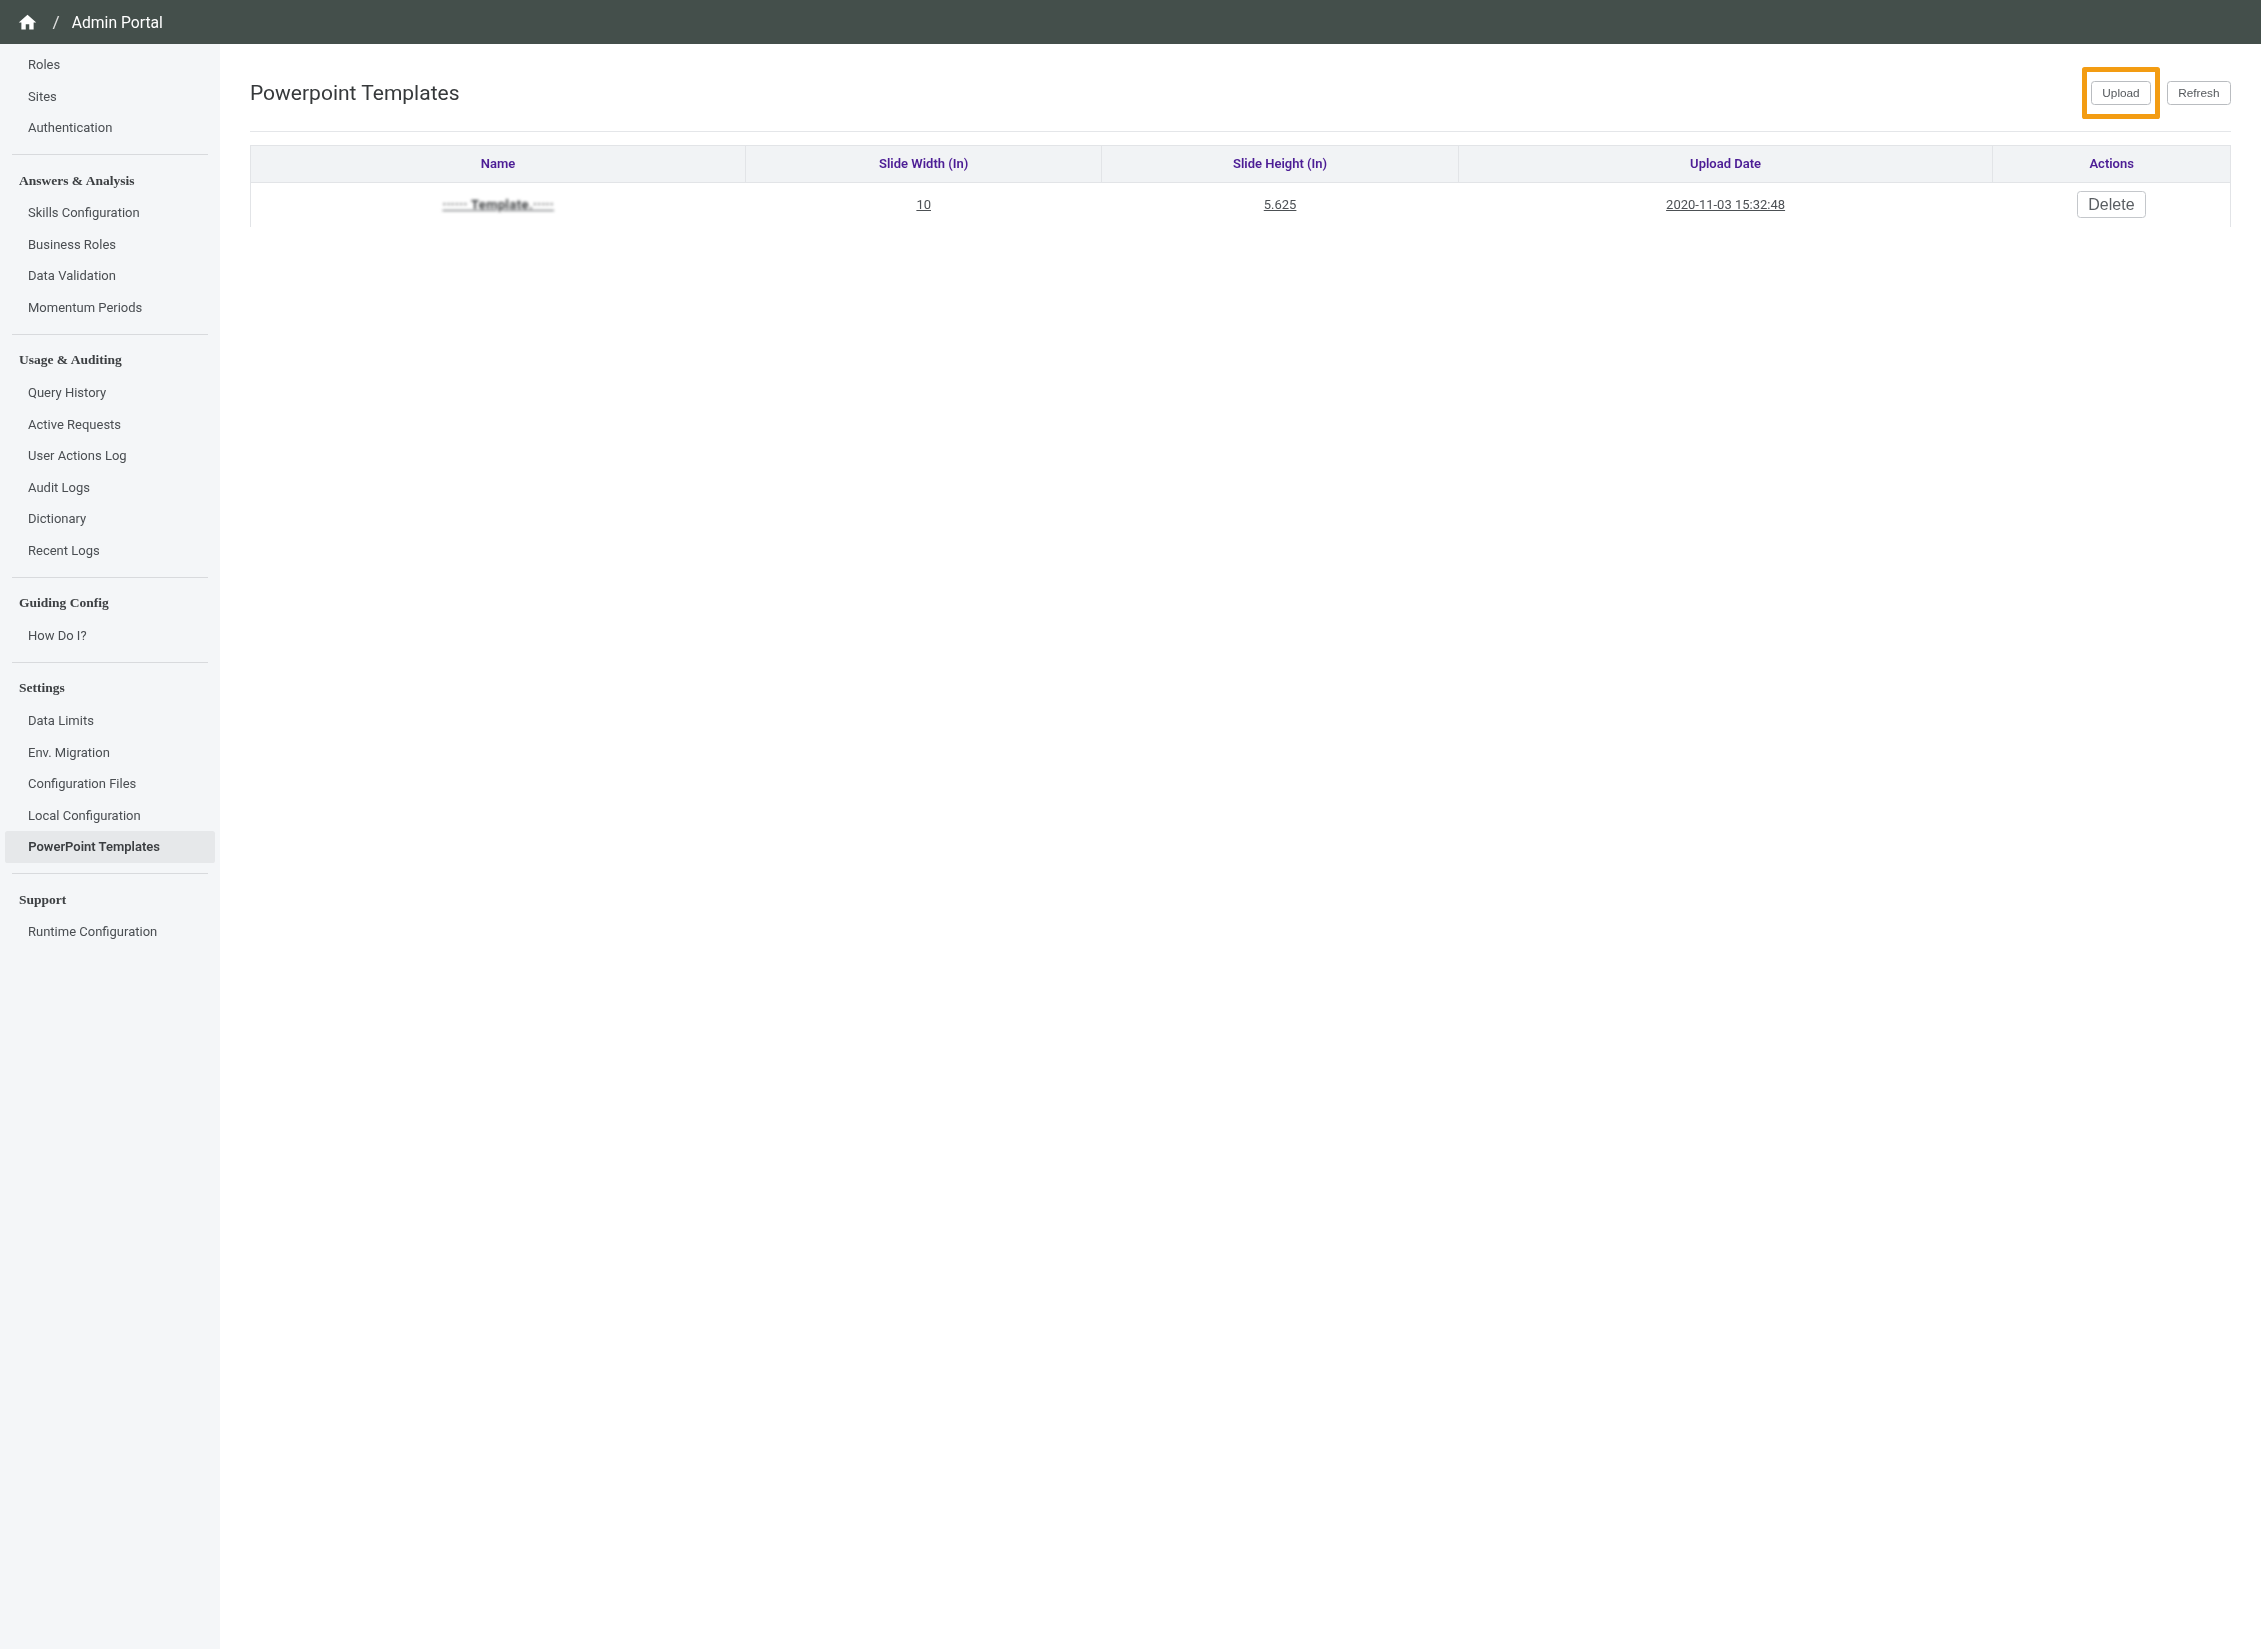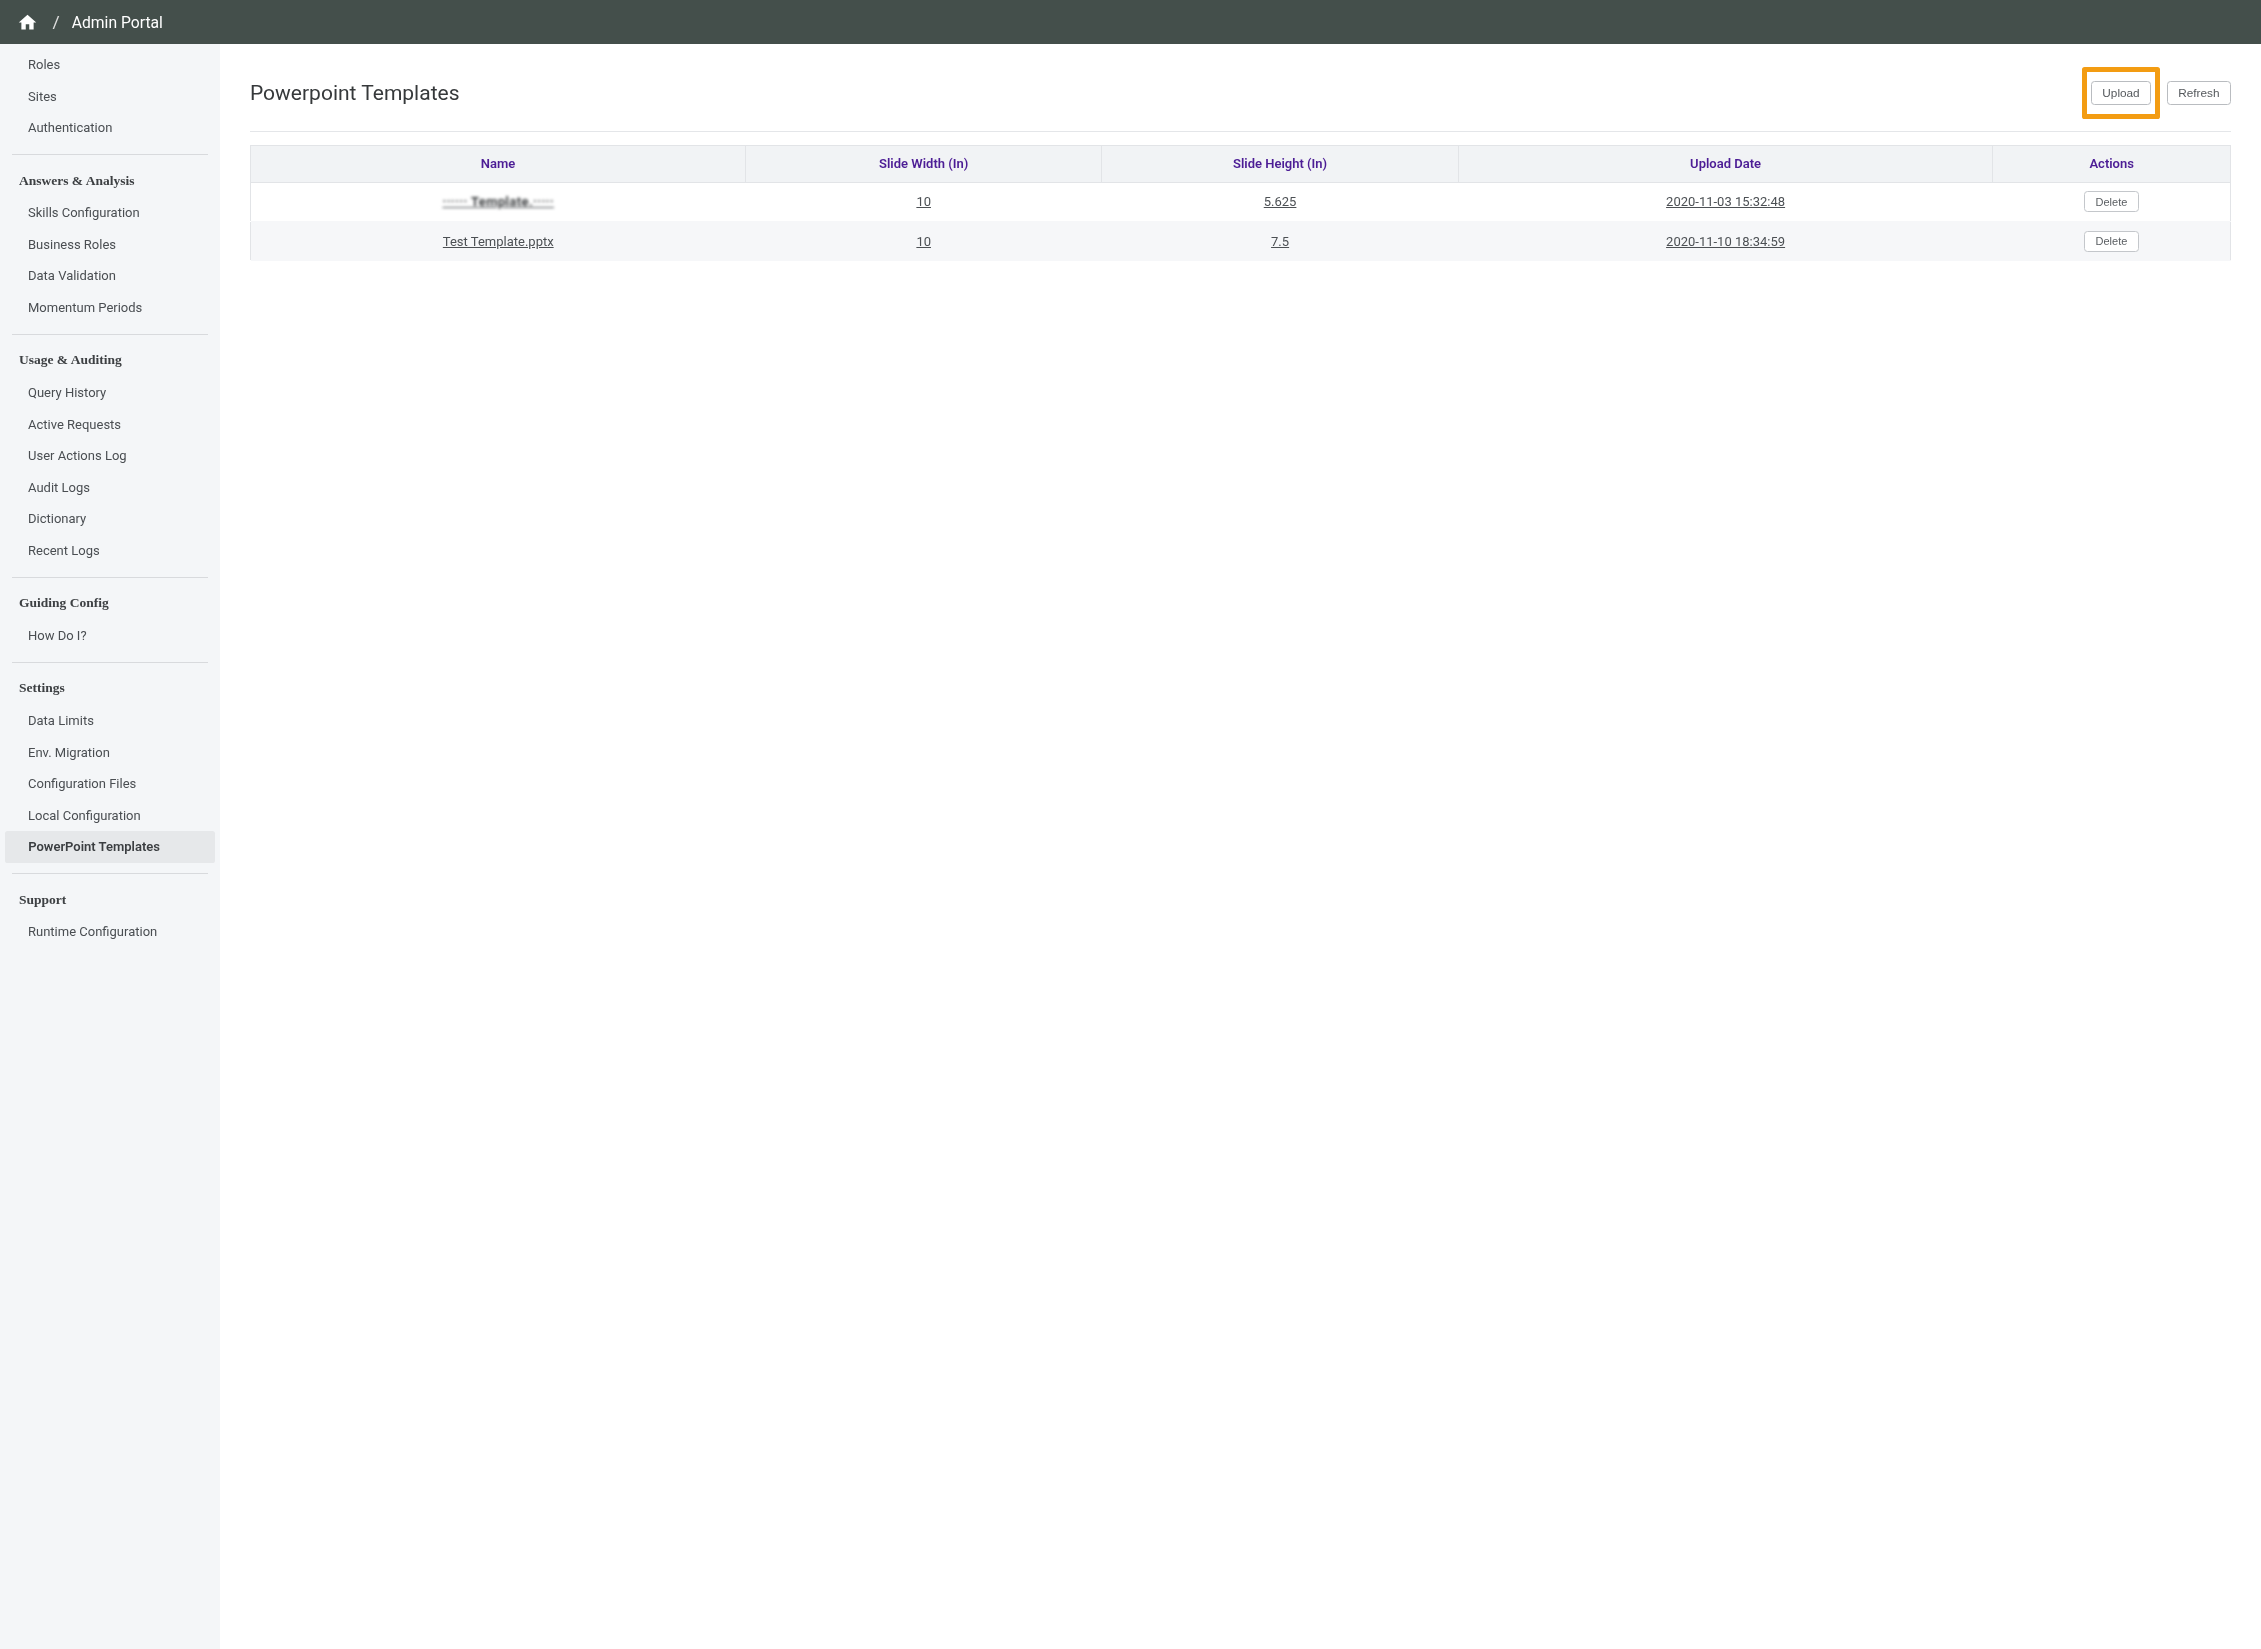--- a/index.html
+++ b/index.html
@@ -136,21 +136,21 @@
     table.data tbody tr:nth-child(even) {
       background: #f6f7f9;
     }
     .cell-name {
       text-align: center;
     }
     .delete-btn {
       border: 0.9px solid #c4c7cb;
       background: #fff;
       color: #5a5e62;
-      font-size: 11px;
+      font-size: 16px;
       padding: 3.5px 10.5px;
       border-radius: 3.5px;
       cursor: pointer;
     }
     .blurred {
       filter: blur(1.7px);
       color: #2b2e30;
       font-weight: 600;
       letter-spacing: 0.4px;
     }
@@ -222,24 +222,17 @@
         </tr>
       </thead>
       <tbody id="table-body">
           <tr>
             <td class="cell-name"><span class="blurred">······ Template.·····</span></td>
             <td>10</td>
             <td>5.625</td>
             <td>2020-11-03 15:32:48</td>
             <td><button class="delete-btn">Delete</button></td>
           </tr>
-          <tr>
-            <td class="cell-name"><span>Test Template.pptx</span></td>
-            <td>10</td>
-            <td>7.5</td>
-            <td>2020-11-10 18:34:59</td>
-            <td><button class="delete-btn">Delete</button></td>
-          </tr>
         </tbody>
     </table>
   </main>
 </div>
 
 
 </body></html>

